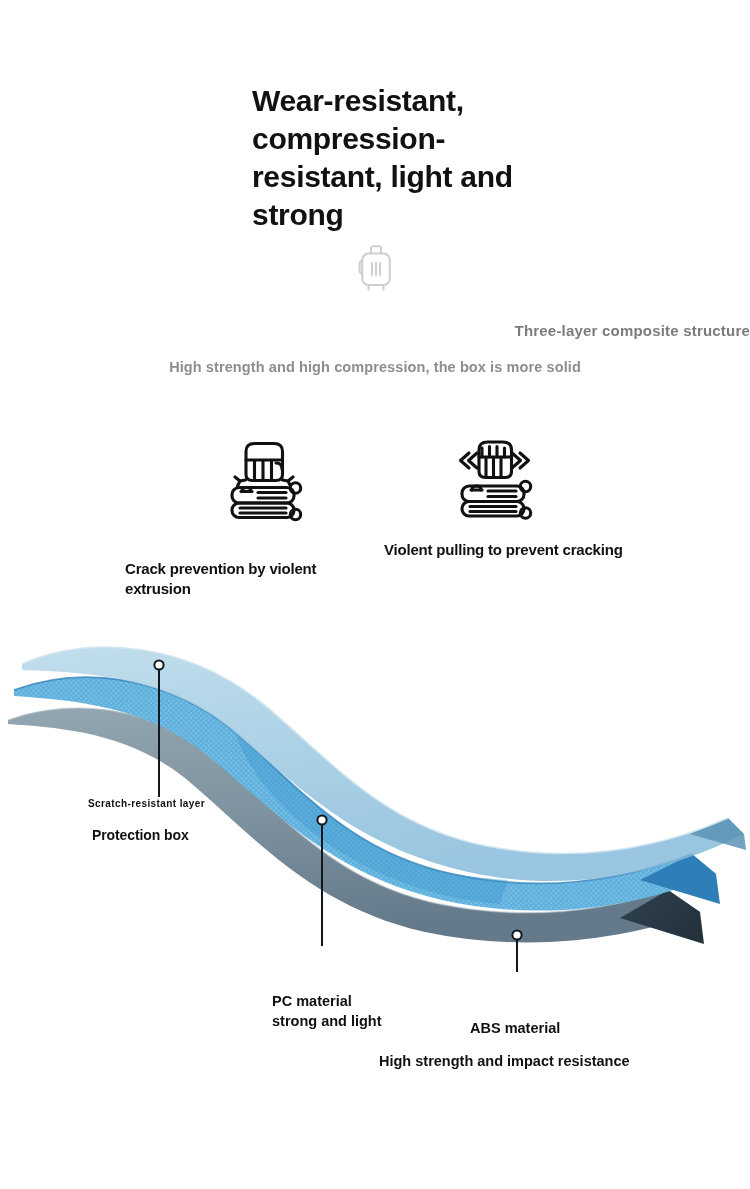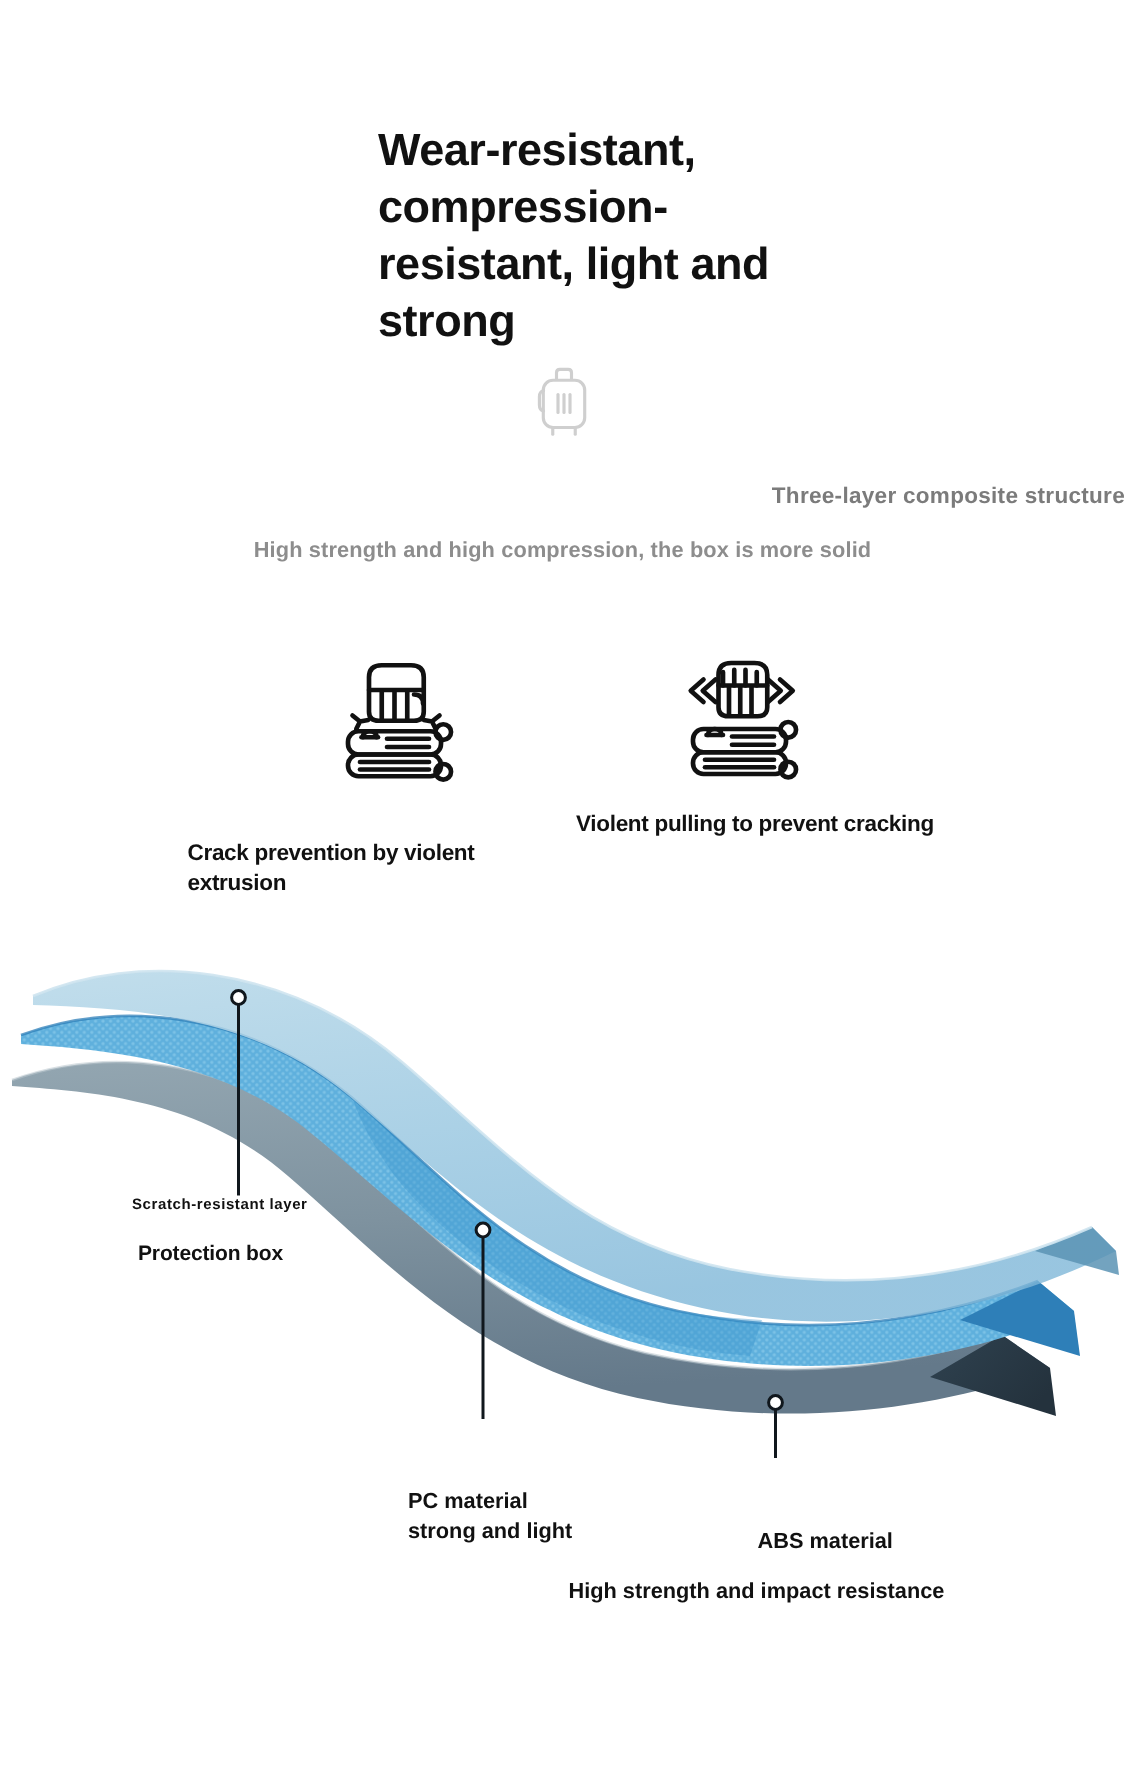--- a/index.html
+++ b/index.html
@@ -40,21 +40,21 @@
   #feat-2-cap{left:384px;top:513px;width:290px;}
 
   
   .diagram{position:absolute;left:0;top:612px;width:750px;height:360px;}
 
   
   .cl{position:absolute;font-weight:bold;color:#111111;}
   #lbl-scratch{left:88px;top:798px;font-size:10px;letter-spacing:.4px;}
   #lbl-protection{left:92px;top:827px;font-size:14px;letter-spacing:-.1px;}
   #lbl-pc{left:272px;top:948px;font-size:14.5px;line-height:1.35;width:120px;margin-top:44px;}
-  #lbl-abs{left:470px;top:1020px;font-size:14.5px;margin-left:35px;}
+  #lbl-abs{left:470px;top:1020px;font-size:14.5px;}
   #lbl-abs-sub{left:379px;top:1053px;font-size:14.5px;text-align:center;}
 </style>
 </head>
 <body>
 
 <div class="page">
 
   <div class="headline">Wear-resistant, compression-resistant, light and strong</div>
 
   <div class="case-icon">

